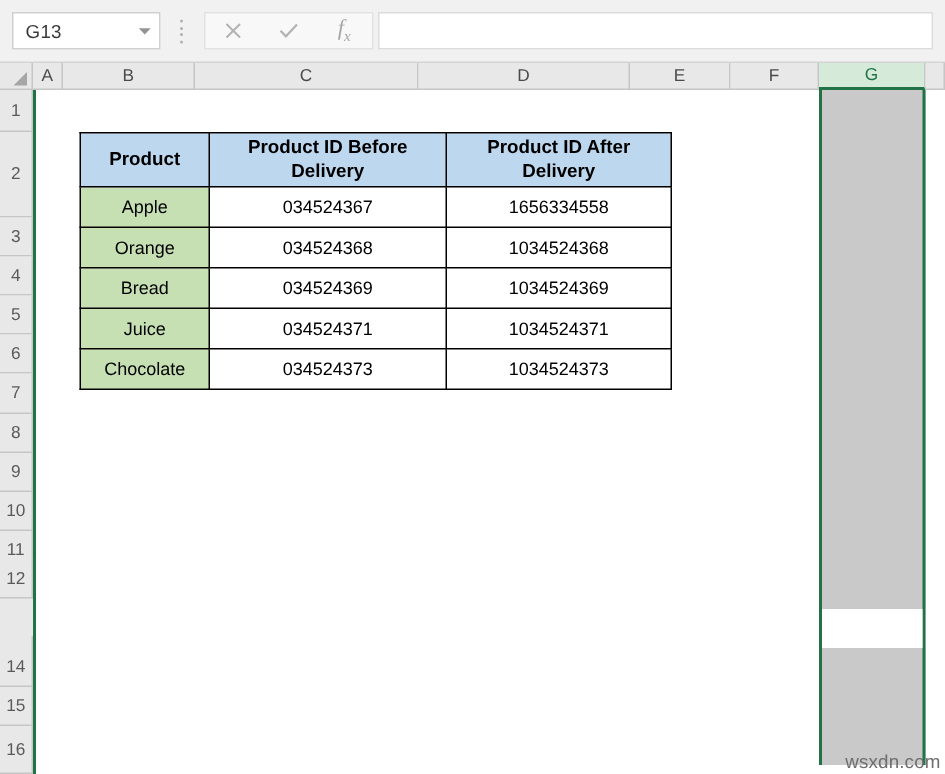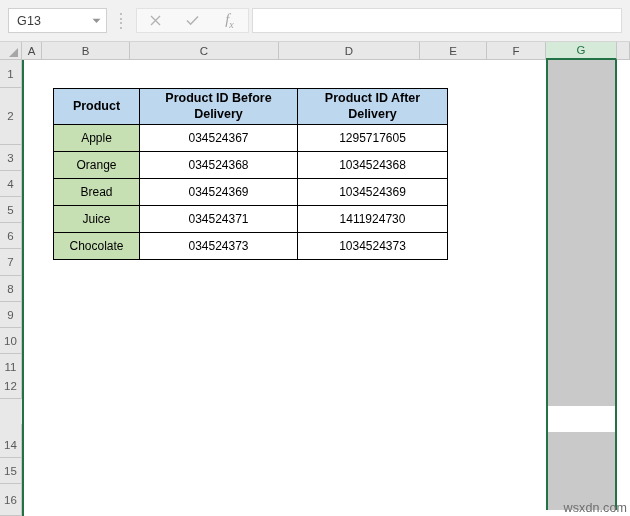--- a/index.html
+++ b/index.html
@@ -383,36 +383,36 @@
       <tr>
         <th class="th-product" style="background: rgb(189, 215, 238); border-color: rgb(0, 0, 0);">Product</th>
         <th class="th-before" style="background: rgb(189, 215, 238); border-color: rgb(0, 0, 0);">Product ID Before Delivery</th>
         <th class="th-after" style="background: rgb(189, 215, 238); border-color: rgb(0, 0, 0);">Product ID After Delivery</th>
       </tr>
     </thead>
     <tbody id="table-body">
         <tr>
           <td class="td-product" style="background: rgb(198, 224, 180); border-color: rgb(0, 0, 0);">Apple</td>
           <td class="td-id" style="background: rgb(255, 255, 255); border-color: rgb(0, 0, 0);">034524367</td>
-          <td class="td-id" style="background: rgb(255, 255, 255); border-color: rgb(0, 0, 0);">1295717605</td>
+          <td class="td-id" style="background: rgb(255, 255, 255); border-color: rgb(0, 0, 0);">1656334558</td>
         </tr>
         <tr>
           <td class="td-product" style="background: rgb(198, 224, 180); border-color: rgb(0, 0, 0);">Orange</td>
           <td class="td-id" style="background: rgb(255, 255, 255); border-color: rgb(0, 0, 0);">034524368</td>
           <td class="td-id" style="background: rgb(255, 255, 255); border-color: rgb(0, 0, 0);">1034524368</td>
         </tr>
         <tr>
           <td class="td-product" style="background: rgb(198, 224, 180); border-color: rgb(0, 0, 0);">Bread</td>
           <td class="td-id" style="background: rgb(255, 255, 255); border-color: rgb(0, 0, 0);">034524369</td>
           <td class="td-id" style="background: rgb(255, 255, 255); border-color: rgb(0, 0, 0);">1034524369</td>
         </tr>
         <tr>
           <td class="td-product" style="background: rgb(198, 224, 180); border-color: rgb(0, 0, 0);">Juice</td>
           <td class="td-id" style="background: rgb(255, 255, 255); border-color: rgb(0, 0, 0);">034524371</td>
-          <td class="td-id" style="background: rgb(255, 255, 255); border-color: rgb(0, 0, 0);">1411924730</td>
+          <td class="td-id" style="background: rgb(255, 255, 255); border-color: rgb(0, 0, 0);">1034524371</td>
         </tr>
         <tr>
           <td class="td-product" style="background: rgb(198, 224, 180); border-color: rgb(0, 0, 0);">Chocolate</td>
           <td class="td-id" style="background: rgb(255, 255, 255); border-color: rgb(0, 0, 0);">034524373</td>
           <td class="td-id" style="background: rgb(255, 255, 255); border-color: rgb(0, 0, 0);">1034524373</td>
         </tr>
       </tbody>
   </table>
 </div>
 

